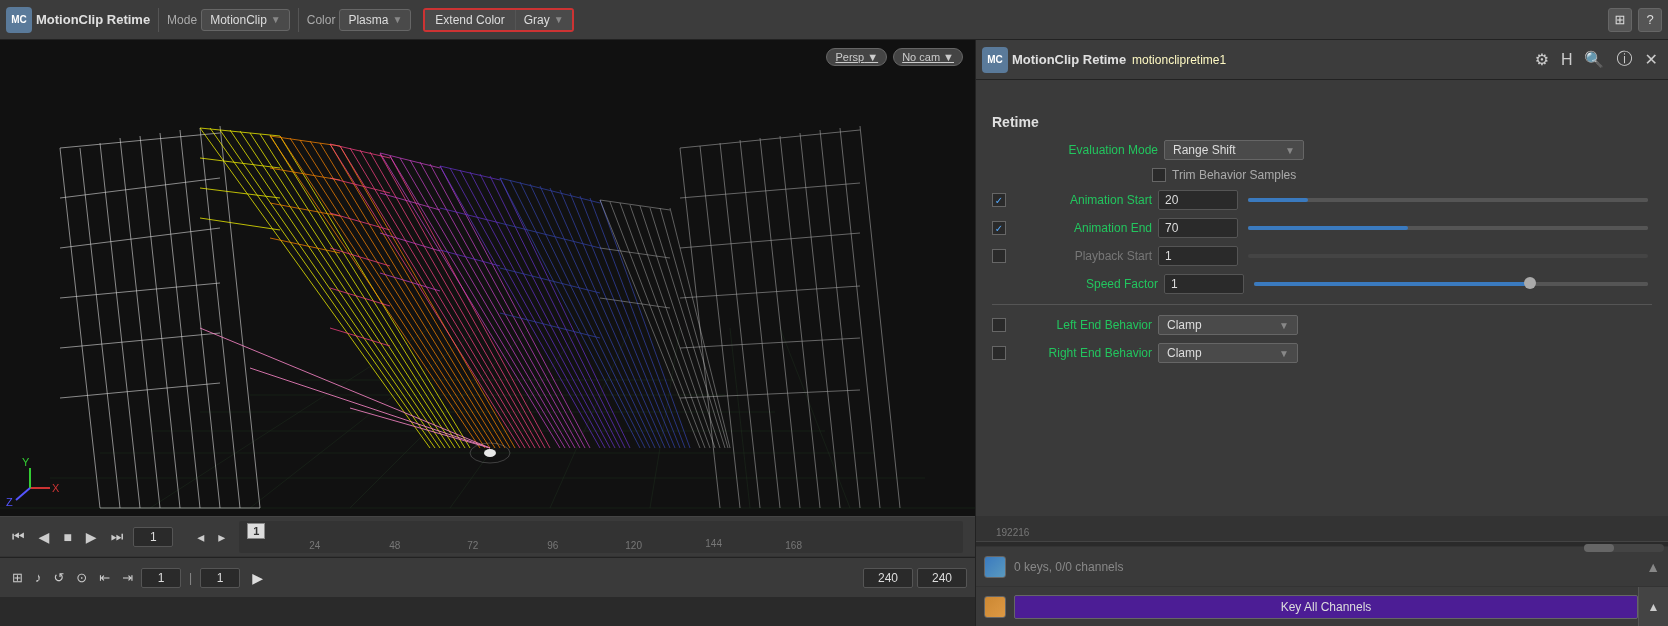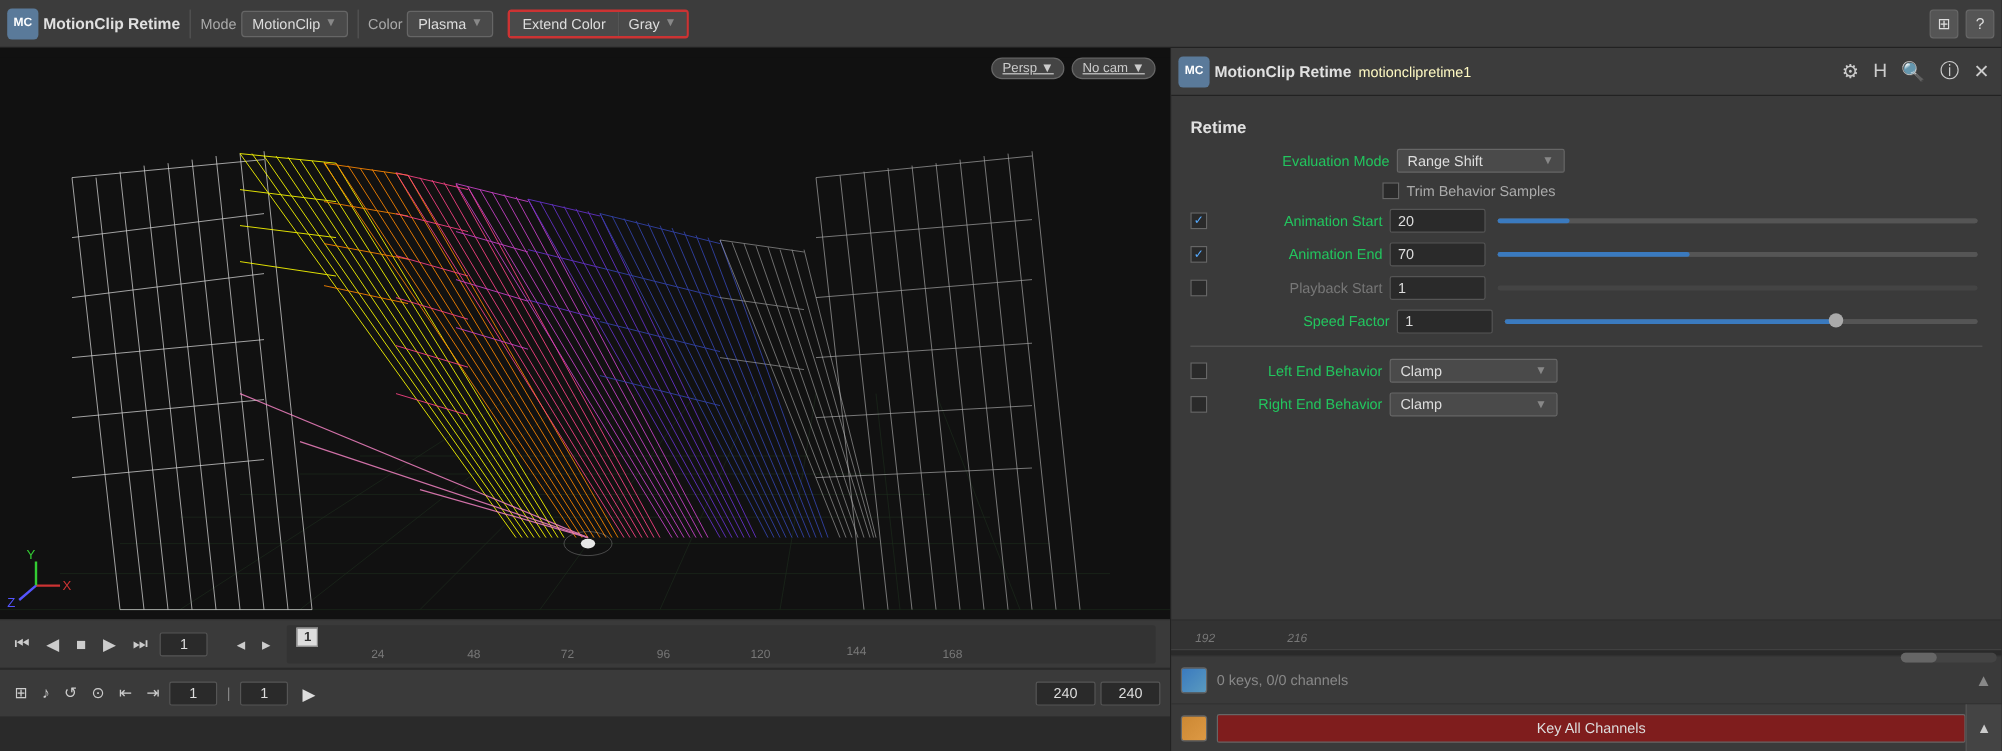--- a/index.html
+++ b/index.html
@@ -39,21 +39,21 @@
     
     #right-panel { flex: 1; background: #3a3a3a; border-left: 1px solid #222; display: flex; flex-direction: column; }
 
     
     #right-toolbar {
       height: 40px; background: #3c3c3c; border-bottom: 1px solid #222; display: flex; align-items: center; padding: 0 6px; gap: 4px;
     }
     .right-toolbar-title { font-size: 13px; font-weight: bold; color: #e0e0e0; }
     .right-toolbar-name { font-size: 12px; color: #fef9c3; margin-left: 2px; }
     .icon-btn { background: none; border: none; color: #ccc; cursor: pointer; font-size: 16px; padding: 2px 4px; }
-    .section-title { font-size: 14px; color: #e0e0e0; font-weight: bold; margin-bottom: 10px; margin-top: 6px; }
+    .section-title { font-size: 14px; color: #e0e0e0; font-weight: bold; margin-bottom: 10px; margin-top: 22px; }
     .field-row { display: flex; align-items: center; margin-bottom: 8px; gap: 6px; }
     .field-label { width: 140px; text-align: right; color: #22c55e; font-size: 12px; flex-shrink: 0; }
     .field-value-box {
       background: #2a2a2a; border: 1px solid #555; color: #ddd; padding: 2px 6px;
       font-size: 12px; width: 80px; border-radius: 2px;
     }
     .dropdown-select {
       background: #4a4a4a; border: 1px solid #666; color: #ddd; padding: 2px 8px;
       font-size: 12px; border-radius: 2px; cursor: pointer; display: flex; align-items: center; gap: 4px; width: 140px;
     }
@@ -73,21 +73,21 @@
     .transport-btn { background: none; border: none; color: #ccc; cursor: pointer; font-size: 14px; padding: 2px 4px; }
     .frame-input { background: #2a2a2a; border: 1px solid #555; color: #ddd; width: 40px; padding: 2px 4px; font-size: 12px; text-align: center; border-radius: 2px; }
 
     
     #bottom-bar { height: 40px; background: #3a3a3a; border-top: 1px solid #222; display: flex; align-items: center; padding: 0 8px; gap: 4px; }
     .bottom-btn { background: none; border: none; color: #ccc; cursor: pointer; font-size: 13px; padding: 2px 4px; }
     .bottom-frame-display { background: #2a2a2a; border: 1px solid #555; color: #ddd; width: 40px; padding: 2px 4px; font-size: 12px; text-align: center; border-radius: 2px; }
     .play-forward { color: #ddd; font-size: 14px; cursor: pointer; background: none; border: none; padding: 2px 8px; }
     .end-frame-display { background: #2a2a2a; border: 1px solid #555; color: #ddd; width: 50px; padding: 2px 4px; font-size: 12px; text-align: center; border-radius: 2px; margin-left: auto; }
     .keys-status { color: #888; font-size: 12px; }
-    .key-all-btn { background: #7f1d1d; border: 1px solid #666; color: #ddd; padding: 4px 12px; font-size: 12px; border-radius: 2px; cursor: pointer; flex: 1; text-align: center; }
+    .key-all-btn { background: #4c1d95; border: 1px solid #666; color: #ddd; padding: 4px 12px; font-size: 12px; border-radius: 2px; cursor: pointer; flex: 1; text-align: center; }
     .dropdown-arrow { font-size: 10px; color: #888; }
 
     
     #viewport-bg {
       width: 100%; height: 100%; background: #111;
       position: relative; overflow: hidden;
     }
 
     
     #scene-svg { position: absolute; top: 0; left: 0; width: 100%; height: 100%; }
@@ -496,21 +496,21 @@
           <span>Clamp</span>
           <span class="dropdown-arrow" style="margin-left: auto;">▼</span>
         </div>
       </div>
 
     </div>
 
     <div style="height: 110px; background: #2a2a2a; border-top: 1px solid #333; display: flex; flex-direction: column;">
 
       <div style="height: 25px; background: #333; border-bottom: 1px solid #444; position: relative; display: flex; align-items: flex-end; padding-bottom: 2px;">
-        <div style="position: absolute; bottom: 3px; left: 20px; display: flex; gap: 60px; font-style: italic;">
+        <div style="position: absolute; bottom: 3px; left: 20px; display: flex; ">
           <span style="font-size: 10px; color: #777;">192</span>
           <span style="font-size: 10px; color: #777;">216</span>
         </div>
       </div>
 
       <div style="flex: 1; background: #2a2a2a; position: relative;">
 
         <div style="position: absolute; top: 2px; right: 4px; width: 80px; height: 8px; background: #444; border-radius: 4px;">
           <div style="width: 30px; height: 100%; background: #666; border-radius: 4px;"></div>
         </div>

